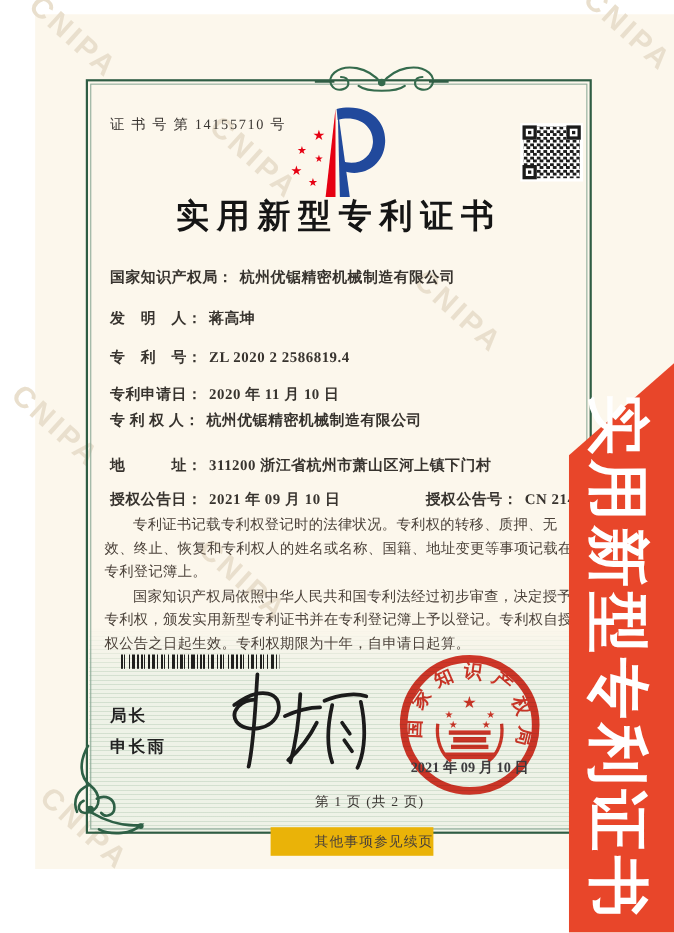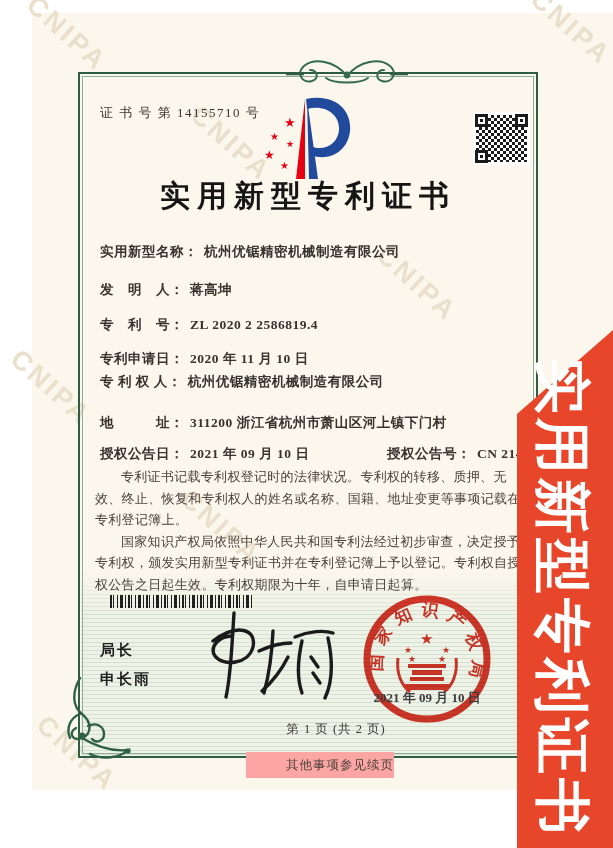--- a/index.html
+++ b/index.html
@@ -58,21 +58,21 @@
   .director { position:absolute; left:100px; font-family:"Liberation Sans", sans-serif;
     font-weight:700; font-size:15px; color:#222; letter-spacing:2px; }
   .sig { position:absolute; left:185px; top:603px; }
 
   .seal { position:absolute; left:360px; top:592px; opacity:.93; mix-blend-mode:multiply; }
 
   .page-num { position:absolute; left:78px; top:721px; width:460px; text-align:center;
     font-size:12.5px; color:#3a3632; letter-spacing:1px;margin-left:28px; }
 
   .note-band { position:absolute; left:246px; top:752px; width:148px; height:26px;
-    background:#fca5a5; text-align:center; line-height:26px; font-size:12.5px;
+    background:#eab308; text-align:center; line-height:26px; font-size:12.5px;
     color:#4a4139; letter-spacing:1px;padding-left:40px; }
 
   .ribbon { position:absolute; left:517px; top:330px; width:96px; height:518px;
     background:#e8462a;
     clip-path:polygon(0 84px, 100% 0, 100% 100%, 0 100%); }
   .ribbon-text { position:absolute; left:592px; top:358px;
     transform:rotate(90deg); transform-origin:0 0; white-space:nowrap;
     font-family:"Liberation Sans", sans-serif; font-weight:700; font-size:56px;
     line-height:60px; letter-spacing:4px; color:#ffffff; }
 
@@ -136,21 +136,21 @@
     <div class="qr-inner">
       <div class="finder tl"></div>
         <div class="finder tr"></div>
         <div class="finder bl"></div>
     </div>
   </div>
 
   <div class="title">实用新型专利证书</div>
 
   <div class="field-row" style="top:243px;">
-    <span class="lbl">实用新型名称：</span><span>杭州优锯精密机械制造有限公司</span>
+    <span class="lbl">国家知识产权局：</span><span>杭州优锯精密机械制造有限公司</span>
   </div>
   <div class="field-row" style="top:281px;">
     <span class="lbl">发　明　人：</span><span>蒋高坤</span>
   </div>
   <div class="field-row" style="top:316px;">
     <span class="lbl">专　利　号：</span><span>ZL 2020 2 2586819.4</span>
   </div>
   <div class="field-row" style="top:350px;">
     <span class="lbl">专利申请日：</span><span>2020 年 11 月 10 日</span>
   </div>

